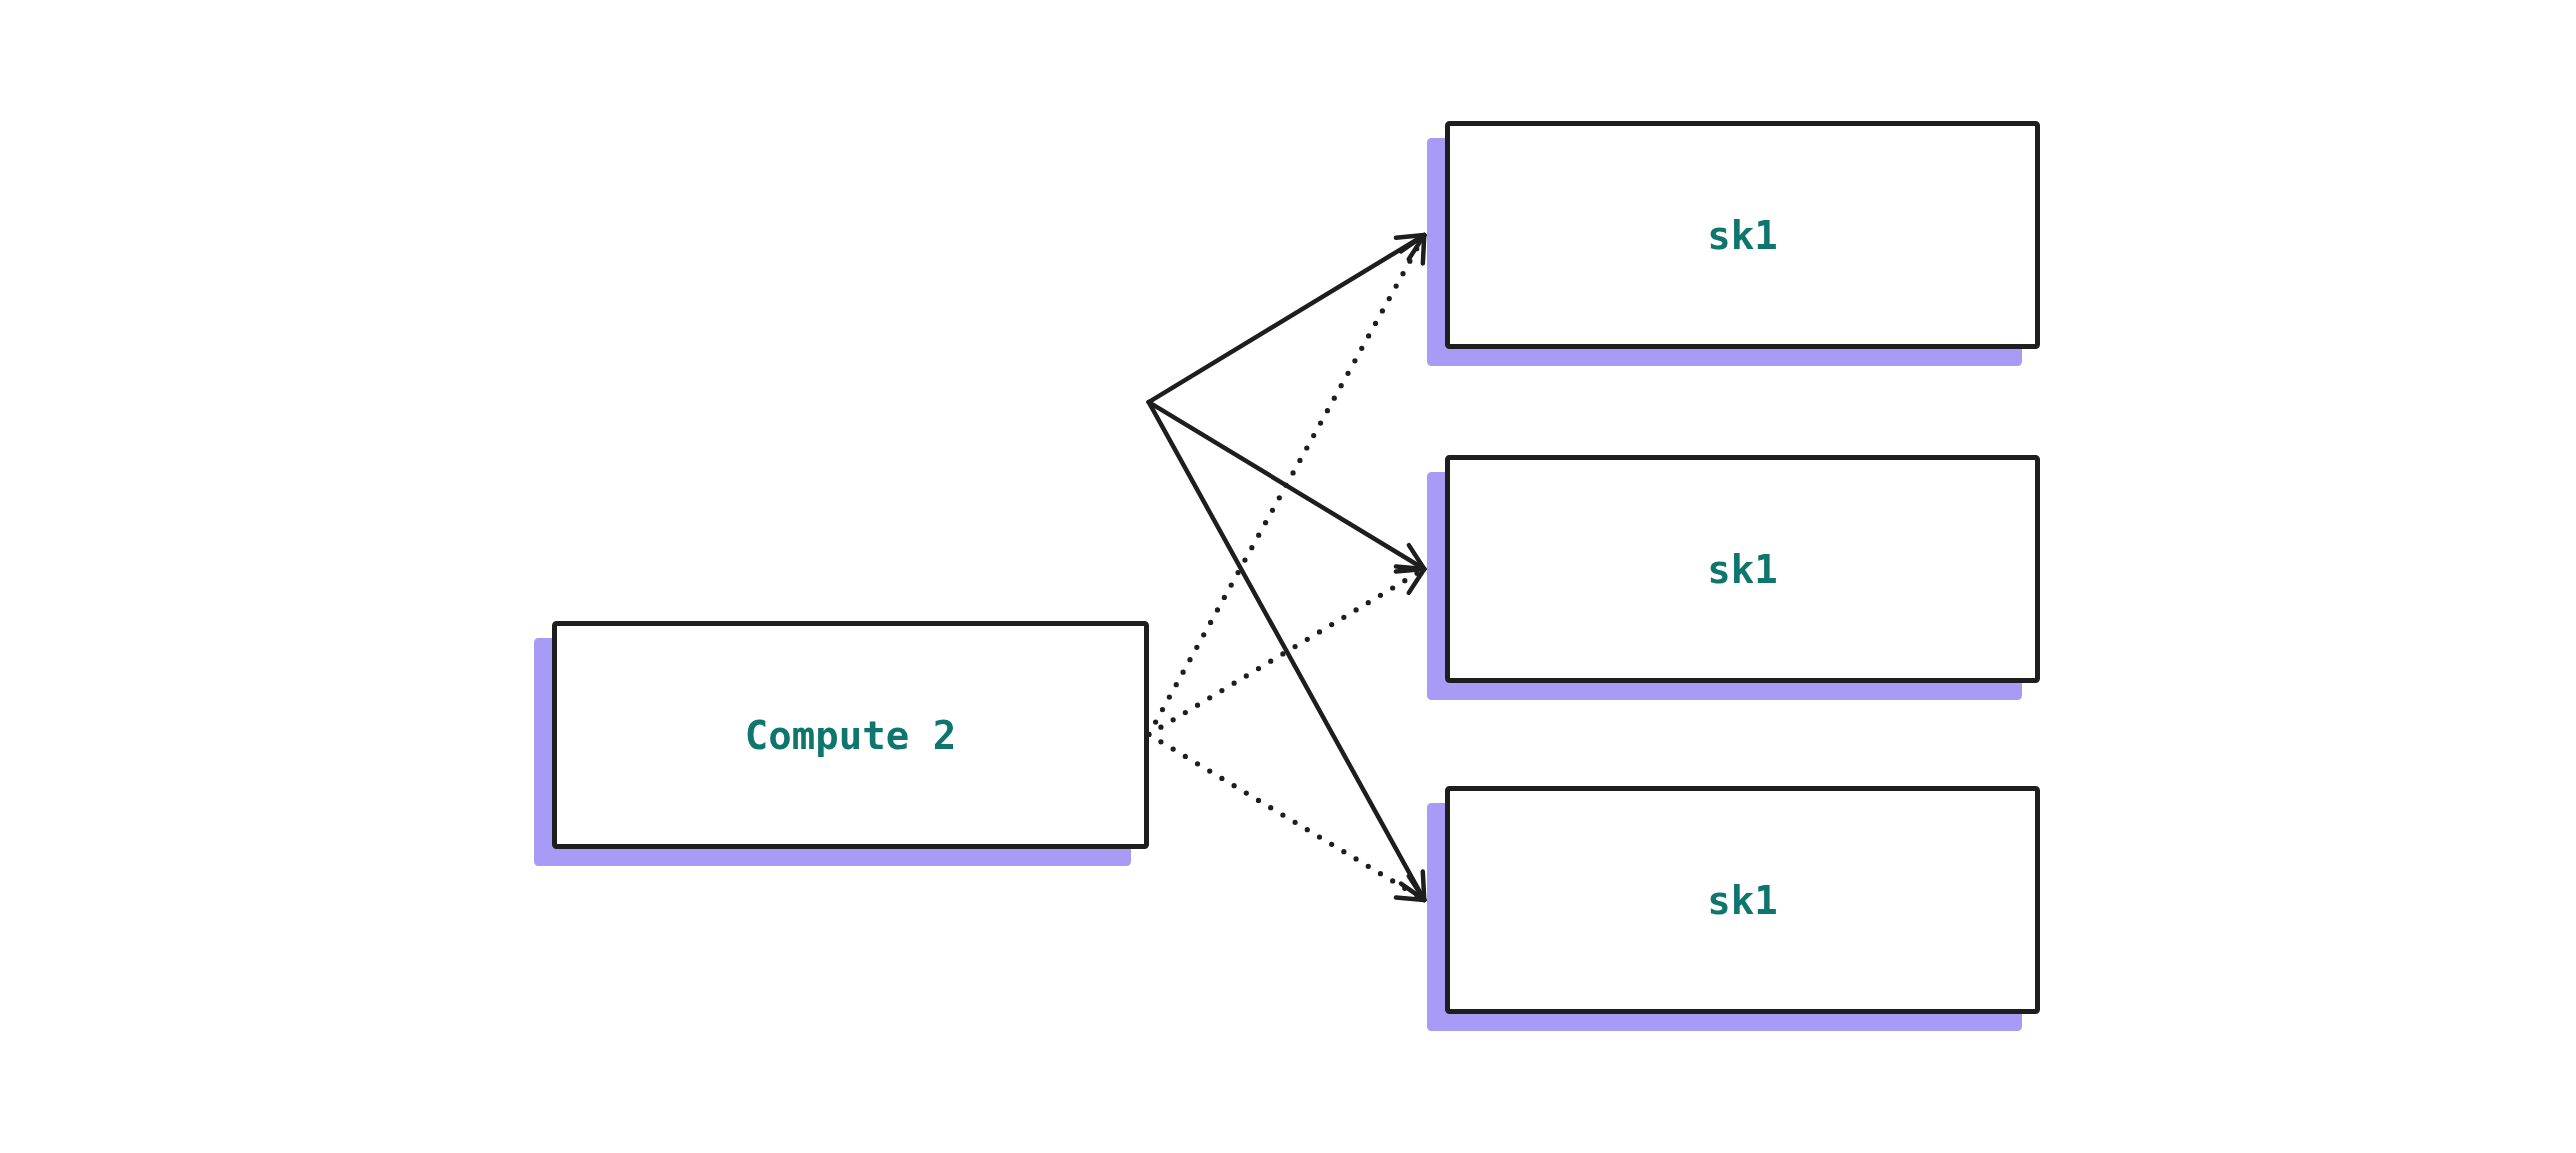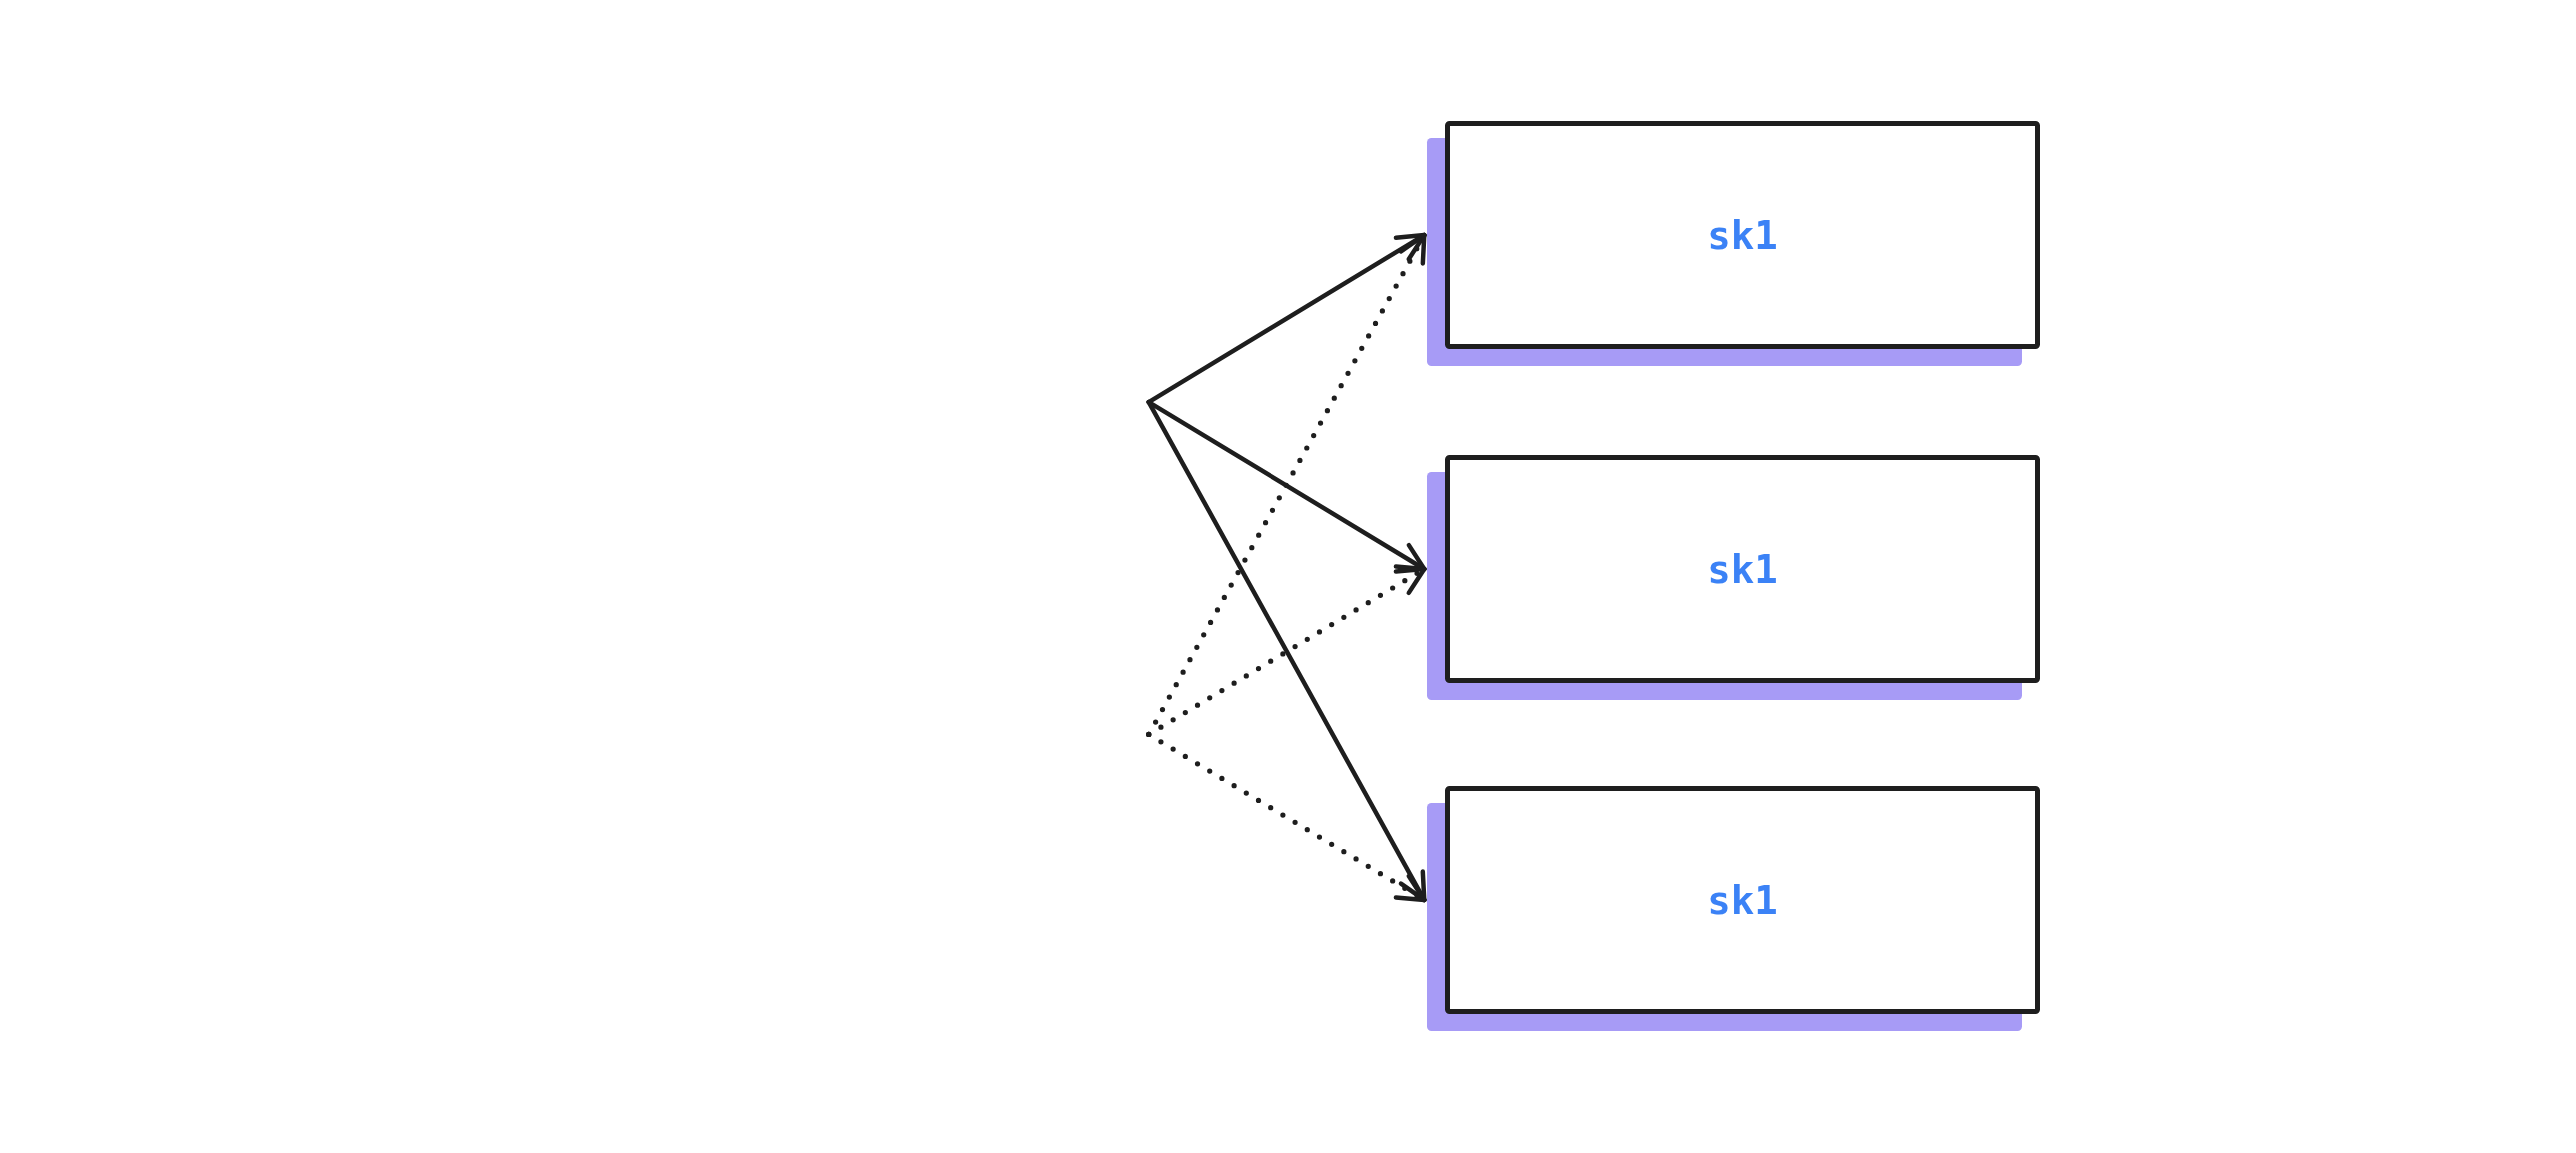--- a/index.html
+++ b/index.html
@@ -28,21 +28,21 @@
     border-radius: 4.5px;
     box-shadow: -18px 17px 0 0 #a79bf6;
     display: flex;
     align-items: center;
     justify-content: center;
     z-index: 2;
   }
   .node-label {
     font-size: 39px;
     font-weight: bold;
-    color: #3b82f6;
+    color: #0f766e;
     letter-spacing: 0;
     white-space: pre;
   }
   #edge-layer {
     position: absolute;
     left: 0; top: 0;
     z-index: 1;
   }
 </style>
 </head>
@@ -77,20 +77,23 @@
         <line x1="1902" y1="760" x2="1881.2962901350834" y2="791.8646575037195" stroke="#1e1e1e" stroke-width="6" stroke-linecap="round"></line>
       </g>
       <g>
         <line x1="1534" y1="981" x2="1902" y2="1202" stroke="#1e1e1e" fill="none" stroke-width="7" stroke-linecap="round" stroke-dasharray="0 19"></line>
         <line x1="1902" y1="1202" x2="1881.2962901350834" y2="1170.1353424962804" stroke="#1e1e1e" stroke-width="6" stroke-linecap="round"></line>
         <line x1="1902" y1="1202" x2="1864.143830666925" y2="1198.6969039636213" stroke="#1e1e1e" stroke-width="6" stroke-linecap="round"></line>
       </g>
     </svg>
 
 
+  <div class="node" id="node-compute-2" style="left: 552px; top: 621px; width: 597px; height: 228px;">
+    <span class="node-label">Compute 2</span>
+  </div>
 
   <div class="node" id="node-sk1-top" style="left: 1445px; top: 121px; width: 595px; height: 228px;">
     <span class="node-label">sk1</span>
   </div>
 
   <div class="node" id="node-sk1-middle" style="left: 1445px; top: 455px; width: 595px; height: 228px;">
     <span class="node-label">sk1</span>
   </div>
 
   <div class="node" id="node-sk1-bottom" style="left: 1445px; top: 786px; width: 595px; height: 228px;">

